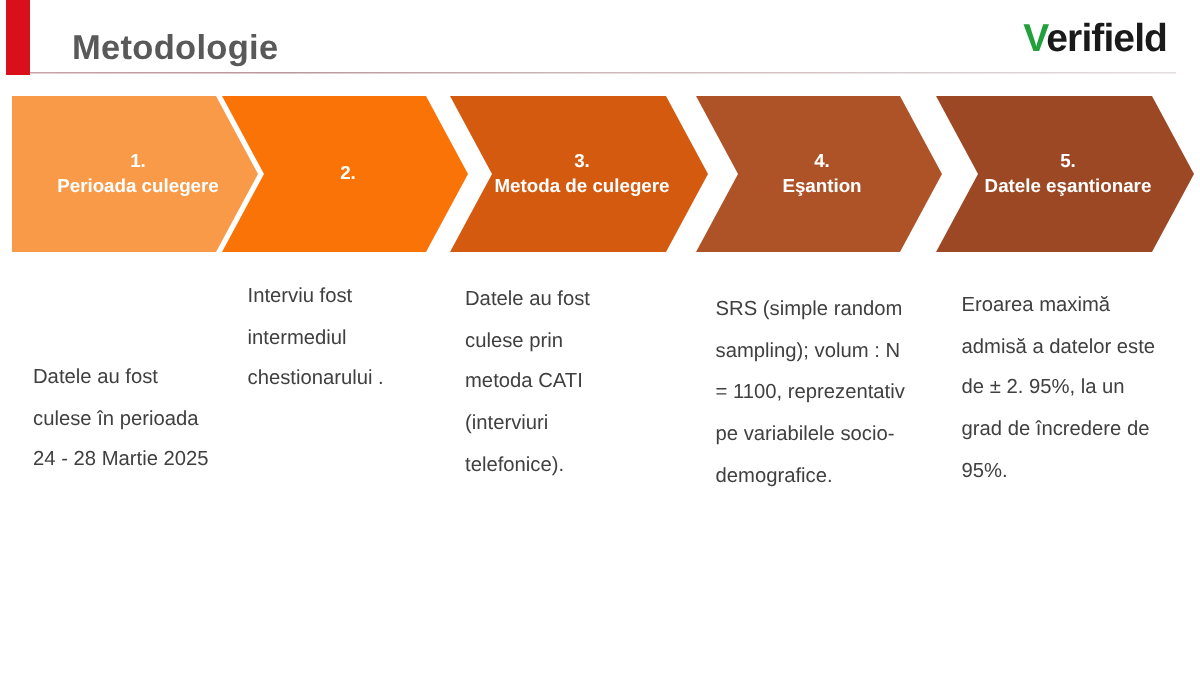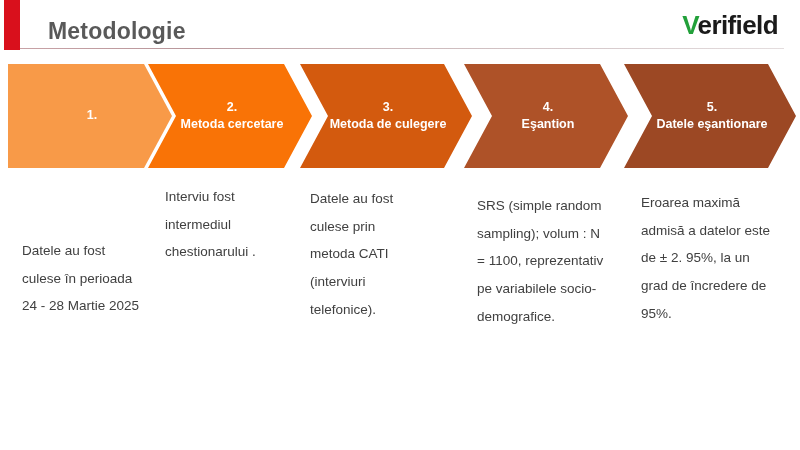--- a/index.html
+++ b/index.html
@@ -70,27 +70,27 @@
   <div id="page-title" style="color: rgb(89, 89, 89);">Metodologie</div>
   <div id="header-divider"></div>
   <div id="logo"><span class="logo-v" style="color: rgb(34, 160, 58);">V</span><span style="color: rgb(26, 26, 26);">erifield</span></div>
 </div>
 
 <div id="chevron-band">
 
   <div class="chevron first" style="left: 8px; width: 164px; background: rgb(248, 154, 72);">
     <div class="chev-label">
       <div>1.</div>
+      <div>Perioada culegere</div>
     </div>
   </div>
 
   <div class="chevron mid" style="left: 148px; width: 164px; background: rgb(249, 115, 6);">
     <div class="chev-label">
       <div>2.</div>
-      <div>Metoda cercetare</div>
     </div>
   </div>
 
   <div class="chevron mid" style="left: 300px; width: 172px; background: rgb(211, 90, 14);">
     <div class="chev-label">
       <div>3.</div>
       <div>Metoda de culegere</div>
     </div>
   </div>
 

